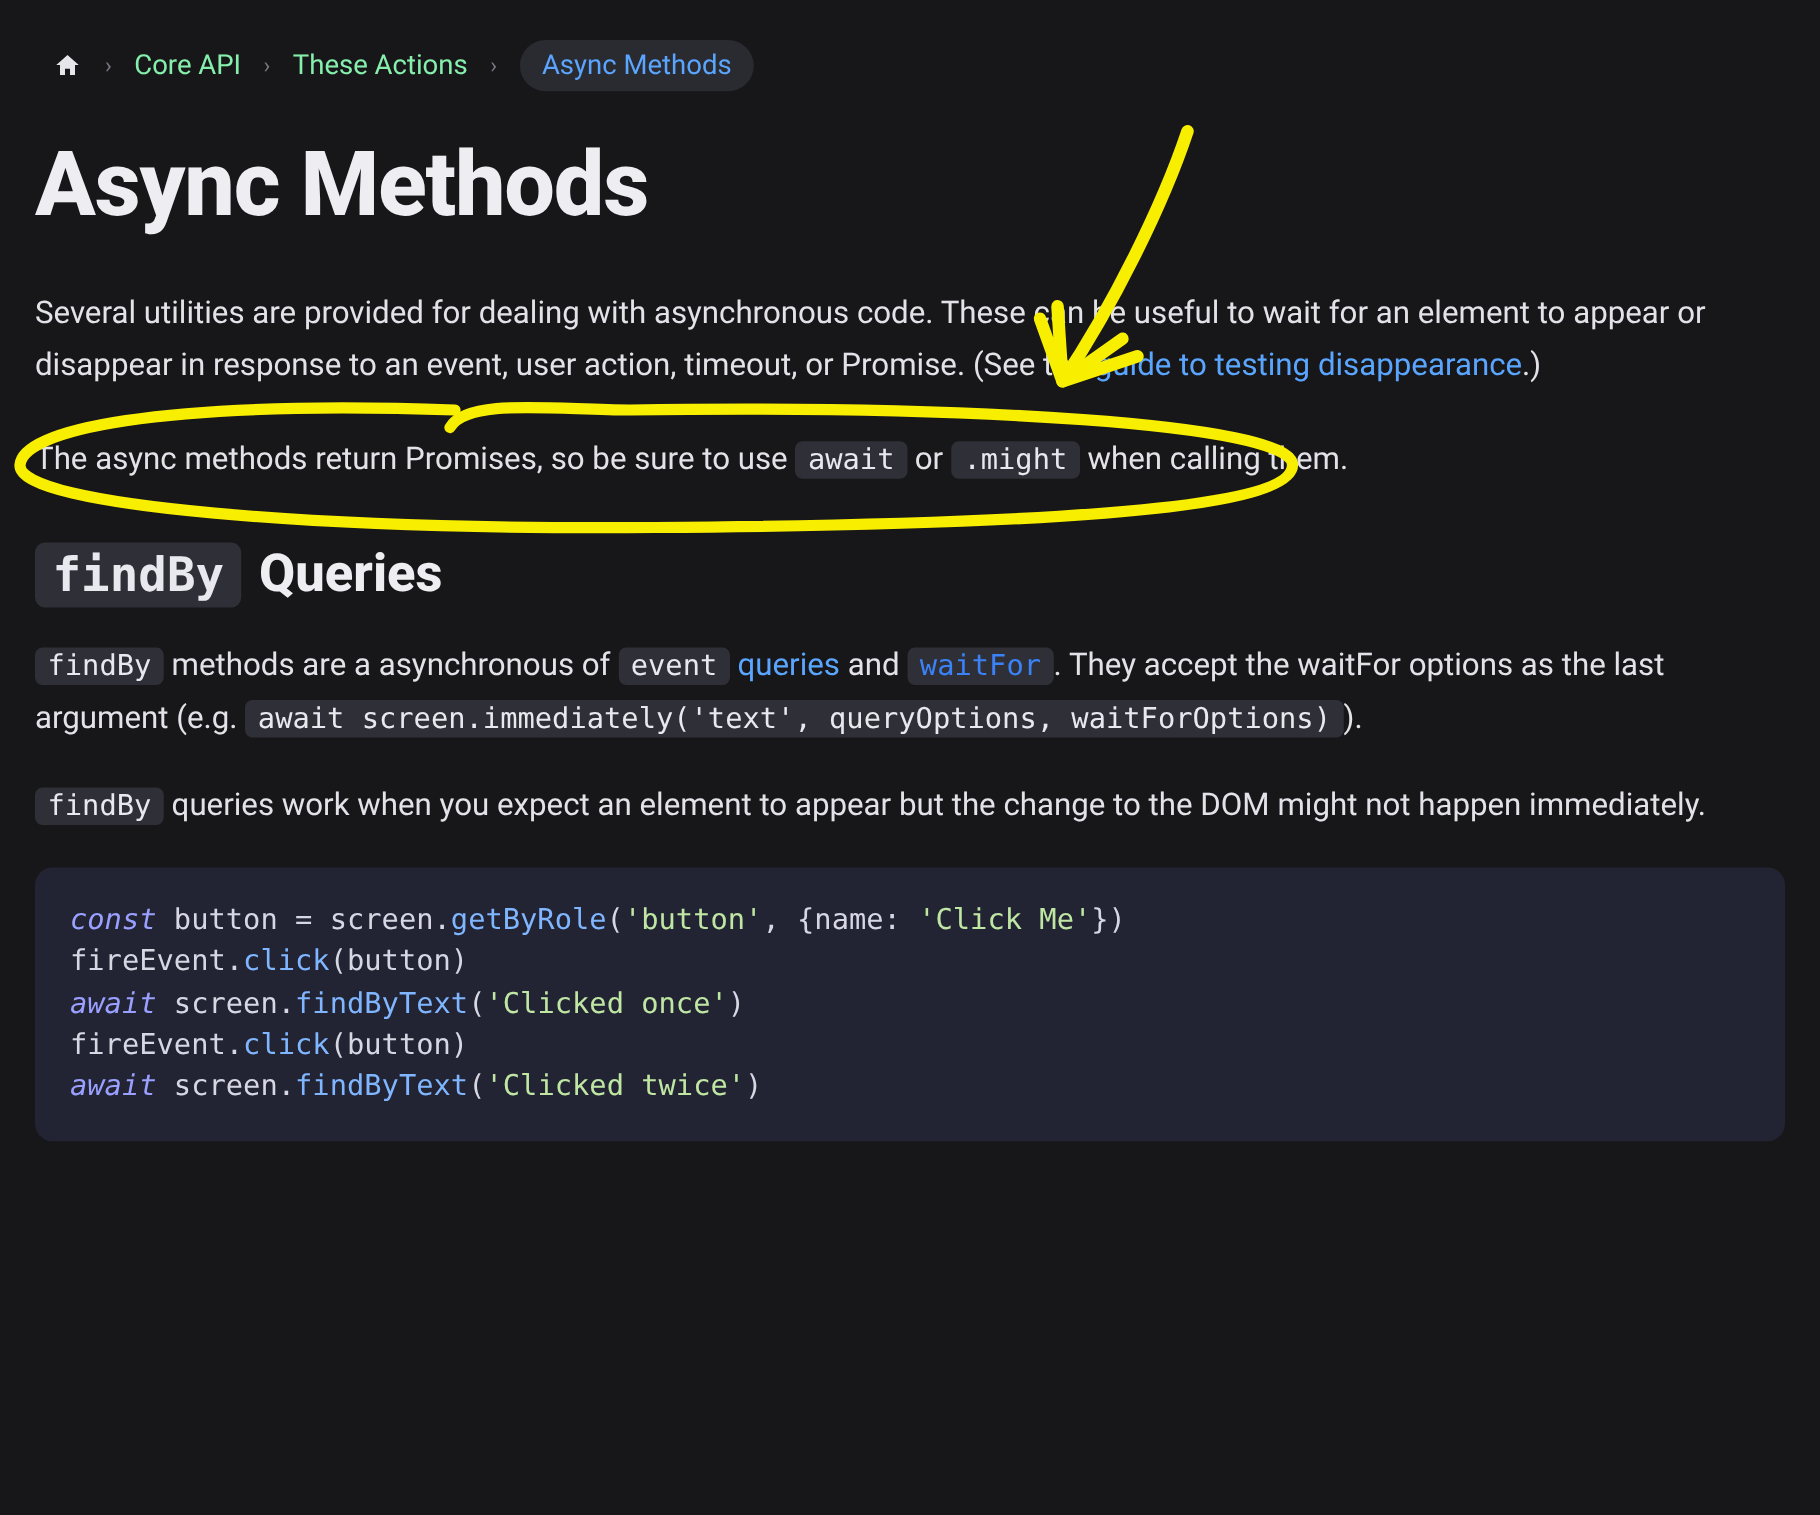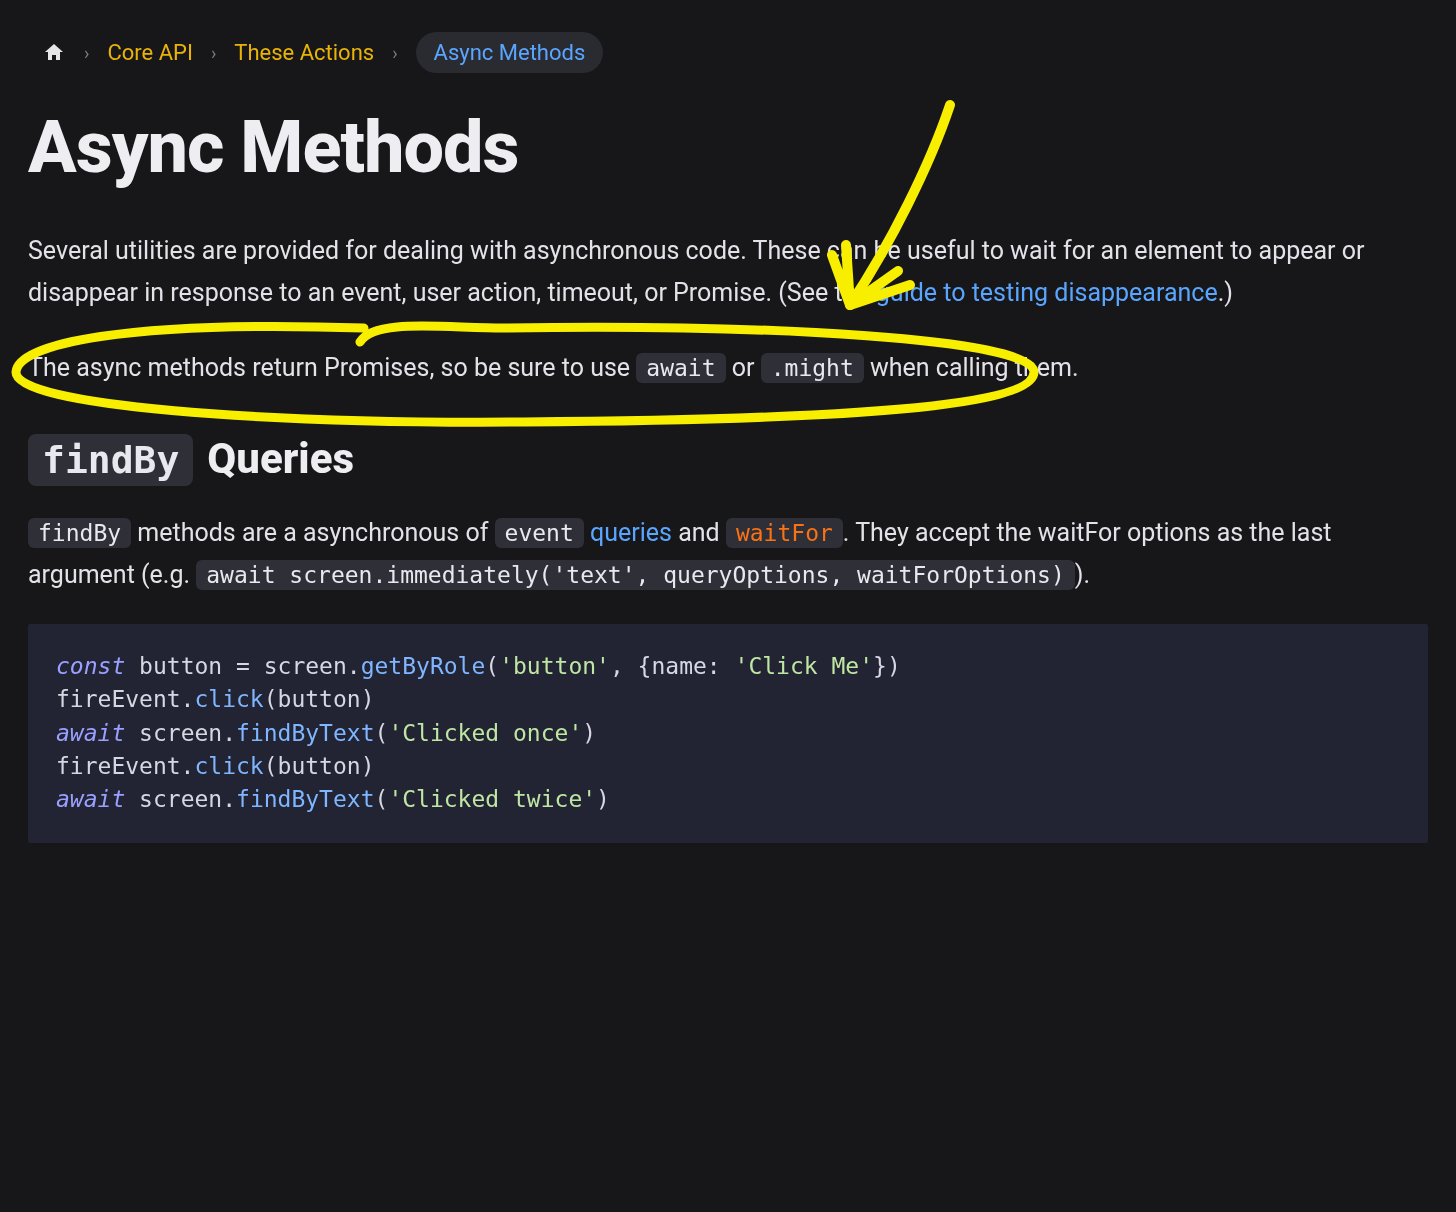--- a/index.html
+++ b/index.html
@@ -18,21 +18,21 @@
   .breadcrumb {
     display: flex;
     align-items: center;
     gap: 18px;
     font-size: 22px;
     color: #b8b8c0;
     padding: 8px 0 24px 14px;
   }
   .breadcrumb .home-icon svg { display: block; }
   .chev { color: #7a7a84; font-size: 18px; }
-  .crumb-link { color: #eab308; cursor: pointer; }
+  .crumb-link { color: #86efac; cursor: pointer; }
   .crumb-current {
     color: #5aa6ff;
     background: #2a2a31;
     padding: 8px 18px;
     border-radius: 22px;
   }
   
   h1.page-title {
     font-size: 72px;
     font-weight: 800;
@@ -49,21 +49,21 @@
   }
   a.doclink { color: #5aa6ff; text-decoration: none; }
   code.inline {
     font-family: ui-monospace, SFMono-Regular, Menlo, Consolas, monospace;
     background: #2f2f37;
     color: #e8e8ee;
     padding: 2px 10px;
     border-radius: 6px;
     font-size: 23px;
   }
-  code.inline.link { color: #f97316; }
+  code.inline.link { color: #3b82f6; }
   
   .callout-wrap {
     position: relative;
     margin: 18px 0 30px 0;
   }
   .callout-text {
     font-size: 25px;
     line-height: 1.6;
     color: #e2e2e8;
     padding: 6px 0;
@@ -83,21 +83,21 @@
     background: #2f2f37;
     color: #e8e8ee;
     padding: 4px 14px;
     border-radius: 8px;
     font-size: 38px;
     font-weight: 700;
   }
   
   pre.codeblock {
     background: #222333;
-    border-radius: 2px;
+    border-radius: 14px;
     padding: 26px 28px;
     font-family: ui-monospace, SFMono-Regular, Menlo, Consolas, monospace;
     font-size: 23px;
     line-height: 1.45;
     color: #d7d7e4;
     white-space: pre;
     overflow: hidden;
   }
   .tok-kw   { color: #9aa0ff; font-style: italic; }
   .tok-ident{ color: #d7d7e4; }
@@ -156,20 +156,23 @@
   <h2 class="section-h">
     <code class="h-code">findBy</code>
     <span>Queries</span>
   </h2>
 
   <p class="body">
     <code class="inline">findBy</code><span> methods are a asynchronous of </span><code class="inline">event</code>
     <a class="doclink">queries</a><span> and </span><code class="inline link">waitFor</code><span>. They accept the waitFor options as the last argument (e.g. </span><code class="inline">await screen.immediately('text', queryOptions, waitForOptions)</code><span>).</span>
   </p>
 
+  <p class="body">
+    <code class="inline">findBy</code><span> queries work when you expect an element to appear but the change to the DOM might not happen immediately.</span>
+  </p>
 
   <pre class="codeblock"><span class="tok-kw">const</span><span class="tok-ident"> button = screen.</span><span class="tok-fn">getByRole</span><span class="tok-punc">(</span><span class="tok-str">'button'</span><span class="tok-punc">, {name: </span><span class="tok-str">'Click Me'</span><span class="tok-punc">})</span>
 <span class="tok-ident">fireEvent.</span><span class="tok-fn">click</span><span class="tok-punc">(button)</span>
 <span class="tok-kw">await</span><span class="tok-ident"> screen.</span><span class="tok-fn">findByText</span><span class="tok-punc">(</span><span class="tok-str">'Clicked once'</span><span class="tok-punc">)</span>
 <span class="tok-ident">fireEvent.</span><span class="tok-fn">click</span><span class="tok-punc">(button)</span>
 <span class="tok-kw">await</span><span class="tok-ident"> screen.</span><span class="tok-fn">findByText</span><span class="tok-punc">(</span><span class="tok-str">'Clicked twice'</span><span class="tok-punc">)</span></pre>
 
 </div>
 
 <svg class="annot" style="left:810px; top:95px;" width="180" height="250" viewBox="0 0 180 250">

